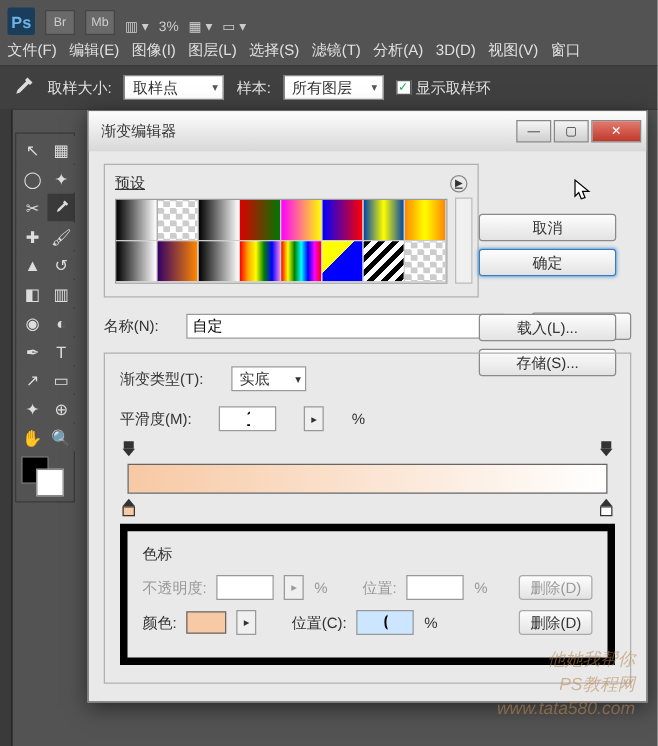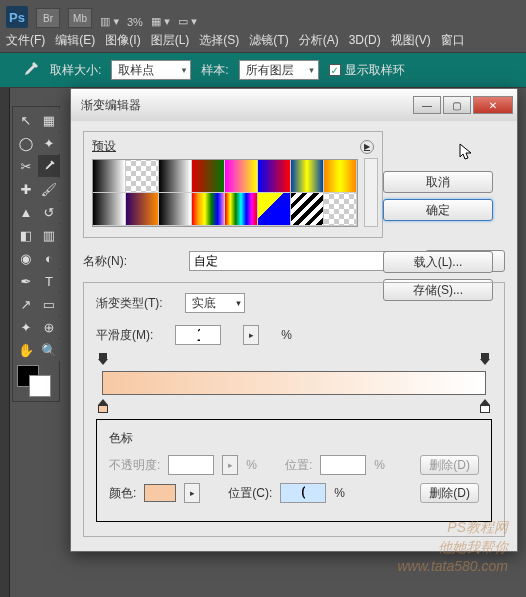--- a/index.html
+++ b/index.html
@@ -7,21 +7,21 @@
 
 .app-header { background: #535353; height: 28px; display: flex; align-items: flex-end; padding: 0 6px; gap: 8px; }
 .ps-logo { width: 22px; height: 22px; background: #1a3d5c; color: #6fb4e8; font-weight: bold; font-size: 13px; display: flex; align-items: center; justify-content: center; border-radius: 2px; }
 .hdr-btn { width: 24px; height: 20px; background: #6a6a6a; border: 1px solid #444; color: #ccc; font-size: 10px; display: flex; align-items: center; justify-content: center; }
 .hdr-dd { display: flex; align-items: center; gap: 2px; color: #ccc; font-size: 11px; }
 .zoom { color: #ccc; font-size: 11px; }
 
 .menubar { background: #535353; height: 24px; display: flex; align-items: center; padding: 0 6px; gap: 10px; color: #e0e0e0; font-size: 12px; }
 .menubar span { cursor: default; }
 
-.optbar { background: #0f766e; height: 36px; border-top: 1px solid #3a3a3a; border-bottom: 1px solid #3a3a3a; display: flex; align-items: center; padding: 0 20px; gap: 10px; color: #e0e0e0; font-size: 12px; }
+.optbar { background: #404040; height: 36px; border-top: 1px solid #3a3a3a; border-bottom: 1px solid #3a3a3a; display: flex; align-items: center; padding: 0 8px; gap: 10px; color: #e0e0e0; font-size: 12px; }
 .eyedrop-ico { width: 20px; height: 20px; display: flex; align-items: center; justify-content: center; }
 .opt-sel { background: #fff; border: 1px solid #888; height: 20px; padding: 0 18px 0 6px; font-size: 12px; color: #333; display: flex; align-items: center; position: relative; }
 .opt-sel::after { content: "▾"; position: absolute; right: 4px; color: #555; font-size: 9px; }
 .chk { display: flex; align-items: center; gap: 4px; }
 .chk-box { width: 12px; height: 12px; background: #fff; border: 1px solid #555; display: flex; align-items: center; justify-content: center; color: #2a6; font-size: 10px; }
 
 .workspace { position: absolute; top: 88px; left: 0; right: 0; bottom: 0; background: #535353; }
 .side-strip { position: absolute; left: 0; top: 0; width: 10px; bottom: 0; background: #3a3a3a; border-right: 1px solid #222; }
 .toolbox { position: absolute; left: 12px; top: 18px; width: 48px; background: #535353; border: 1px solid #3a3a3a; padding: 2px; }
 .tool-grid { display: grid; grid-template-columns: 1fr 1fr; gap: 1px; }
@@ -47,38 +47,38 @@
 .gsw { width: 33px; height: 33px; border-right: 1px solid #ccc; border-bottom: 1px solid #ccc; }
 .scroll-trk { position: absolute; right: 4px; top: 26px; width: 14px; bottom: 10px; background: #f0f0f0; border: 1px solid #bbb; }
 
 .side-btns { position: absolute; right: 12px; top: 40px; width: 110px; display: flex; flex-direction: column; gap: 6px; }
 .ps-btn { height: 22px; background: linear-gradient(#fdfdfd,#e3e3e3); border: 1px solid #8a8a8a; border-radius: 3px; font-size: 12px; display: flex; align-items: center; justify-content: center; cursor: pointer; }
 .ps-btn.focus { border: 1px solid #3a7abd; box-shadow: 0 0 3px #6aa8e0; }
 
 .row { display: flex; align-items: center; gap: 22px; margin-top: 12px; }
 .row .lbl { white-space: nowrap; }
 .txt-in { height: 20px; border: 1px solid #999; background: #fff; padding: 0 4px; font-size: 12px; }
-.txt-in.wide { flex: 1; margin-left: 40px; }
+.txt-in.wide { flex: 1; }
 
 .grad-panel { border: 1px solid #b0b0b0; padding: 10px 12px 14px; margin-top: 10px; position: relative; }
 .sel-dd { height: 20px; border: 1px solid #999; background: #fff; padding: 0 16px 0 6px; font-size: 12px; display: inline-flex; align-items: center; position: relative; }
 .sel-dd::after { content: "▾"; position: absolute; right: 3px; font-size: 9px; color: #333; }
 .num-in { width: 46px; height: 20px; border: 1px solid #999; background: #fff; text-align: left; padding: 0 20px; font-size: 18px; }
 .step-btn { width: 16px; height: 20px; border: 1px solid #999; background: #f0f0f0; display: inline-flex; align-items: center; justify-content: center; font-size: 9px; }
 
 .grad-bar-wrap { margin-top: 14px; position: relative; height: 50px; }
 .grad-bar { position: absolute; left: 6px; right: 6px; top: 12px; height: 24px; border: 1px solid #666; background: linear-gradient(90deg, #f7c9a4 0%, #ffffff 100%); }
 .stop-top { position: absolute; top: 0; width: 10px; height: 10px; }
 .stop-top::before { content: ""; position: absolute; width: 0; height: 0; border-left: 5px solid transparent; border-right: 5px solid transparent; border-top: 6px solid #333; top: 0; }
 .stop-top::after { content: ""; position: absolute; width: 8px; height: 6px; background: #333; top: -6px; left: 1px; }
 .stop-bot { position: absolute; bottom: 0; width: 10px; height: 10px; }
 .stop-bot::before { content: ""; position: absolute; width: 0; height: 0; border-left: 5px solid transparent; border-right: 5px solid transparent; border-bottom: 6px solid #333; bottom: 4px; }
 .stop-bot .chip { position: absolute; width: 10px; height: 8px; border: 1px solid #333; bottom: -4px; left: 0; }
 
-.stops-panel { border: 1px solid #000000; padding: 10px 12px; margin-top: 10px; }
+.stops-panel { border: 6px solid #000000; padding: 10px 12px; margin-top: 10px; }
 .stops-panel .srow { display: flex; align-items: center; gap: 8px; margin-bottom: 8px; }
 .disabled { color: #999; }
 .color-chip { width: 32px; height: 18px; border: 1px solid #666; background: #f7c9a4; }
 .del-btn { height: 20px; padding: 0 8px; background: linear-gradient(#fdfdfd,#e3e3e3); border: 1px solid #aaa; border-radius: 3px; font-size: 12px; display: flex; align-items: center; }
 
 .watermark { position: absolute; right: 18px; bottom: 20px; color: #b85; font-size: 14px; font-style: italic; opacity: .55; pointer-events: none; text-align: right; line-height: 1.4; }
 .cursor { position: absolute; width: 14px; height: 18px; }
 .cursor svg { width: 14px; height: 18px; }
 </style>
 </head>
@@ -265,17 +265,17 @@
             <span>%</span>
             <div style="flex:1"></div>
             <div class="del-btn">删除(D)</div>
           </div>
         </div>
       </div>
     </div>
   </div>
 
   <div class="watermark">
+    <div>他她我帮你</div>
     <div>PS教程网</div>
-    <div>他她我帮你</div>
     <div>www.tata580.com</div>
   </div>
 </div>
 
 </body></html>

